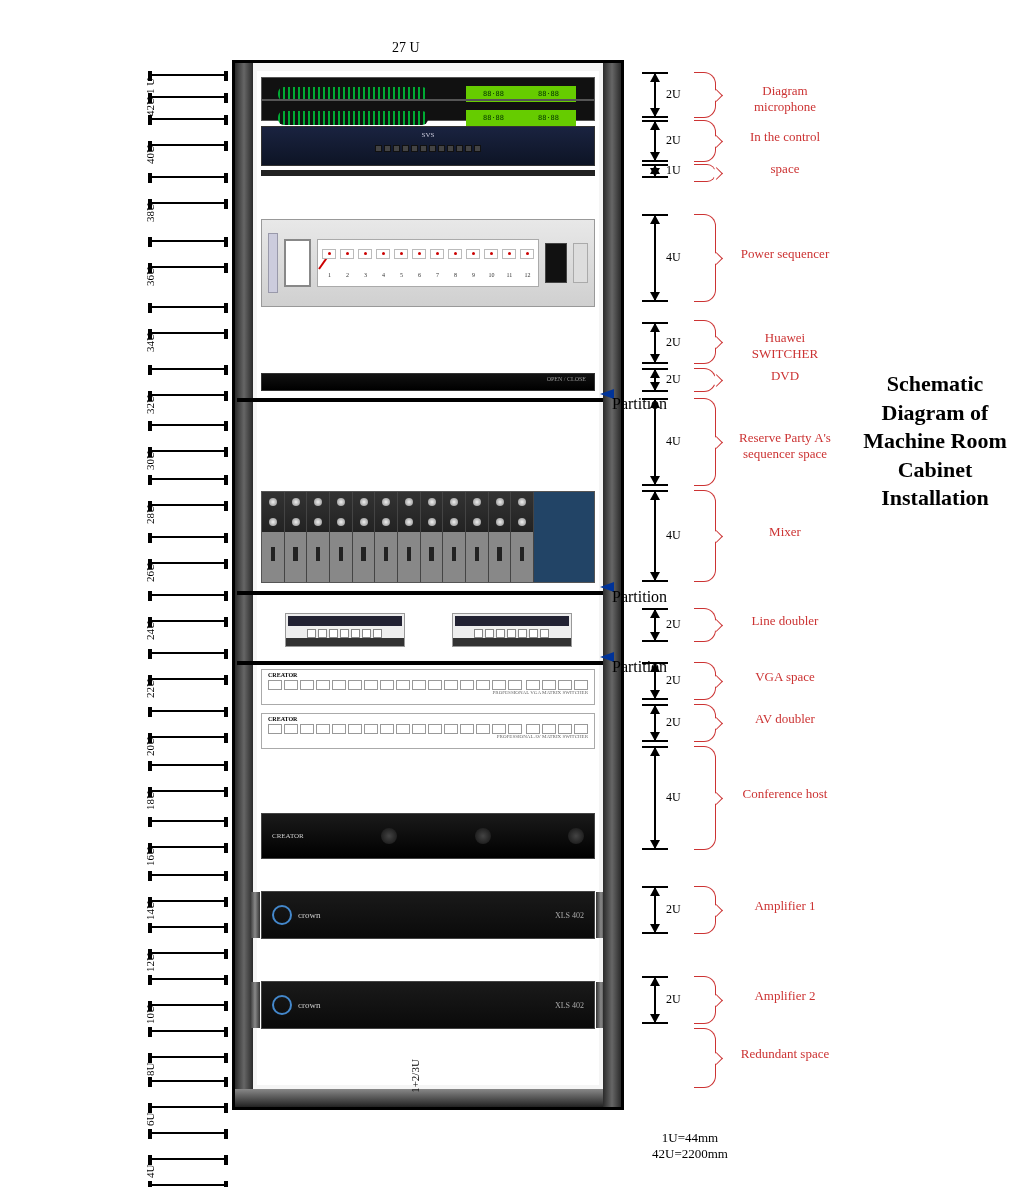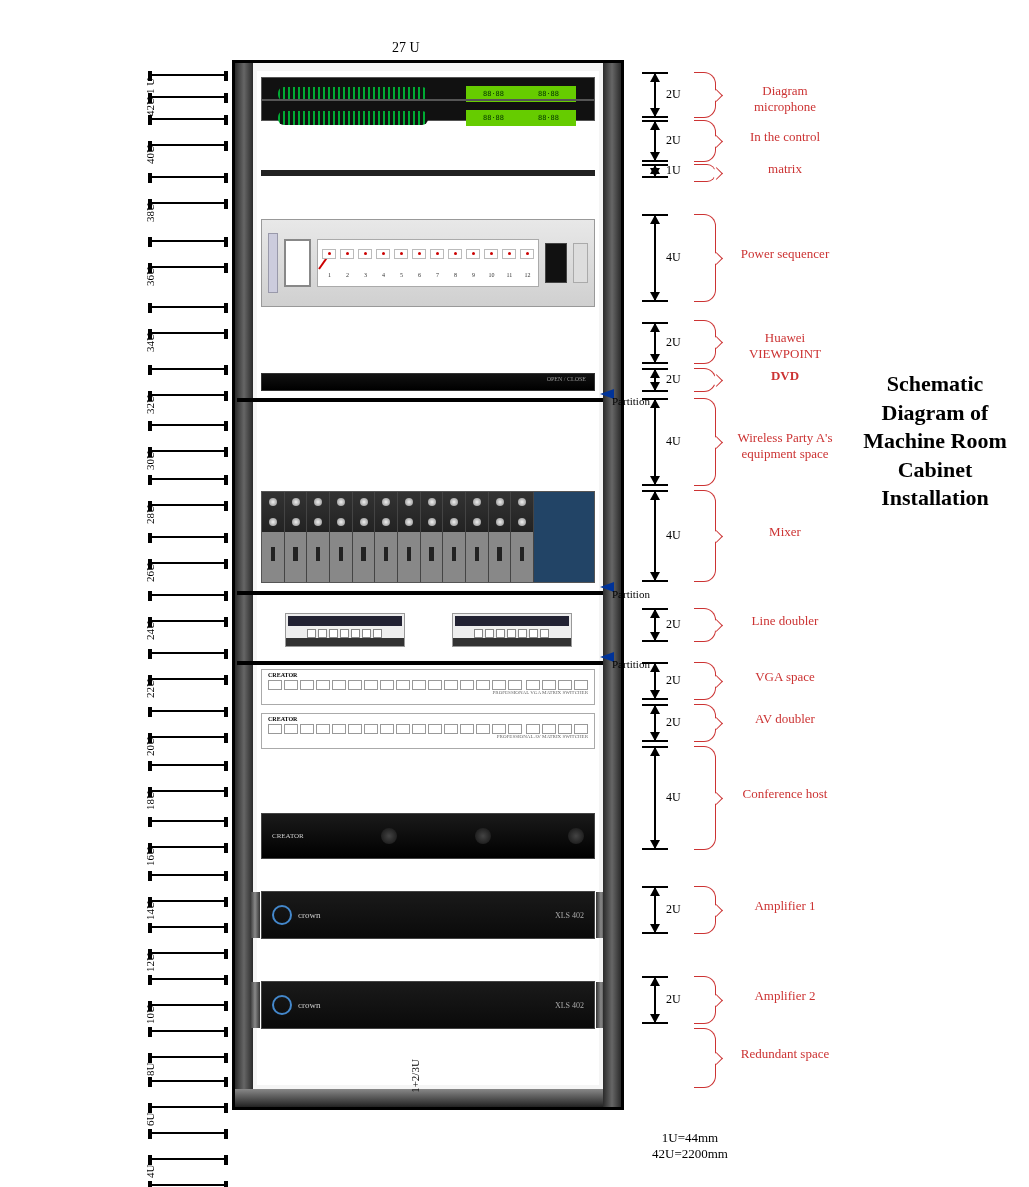--- a/index.html
+++ b/index.html
@@ -105,21 +105,21 @@
 .lt-cap { position: absolute; left: 0; width: 4px; height: 10px; background: #000; }
 
 
 .mid-dims { position: absolute; top: 62px; left: 628px; width: 64px; height: 1048px; text-align: right; }
 .md-line { position: absolute; left: 26px; width: 2px; background: #000; }
 .md-tick { position: absolute; left: 14px; width: 26px; height: 2px; background: #000; }
 .md-arrow { position: absolute; left: 22px; width: 10px; height: 10px; }
 .md-arrow.down { border-left: 5px solid transparent; border-right: 5px solid transparent; border-top: 9px solid #000; }
 .md-arrow.up { border-left: 5px solid transparent; border-right: 5px solid transparent; border-bottom: 9px solid #000; }
 .md-lbl { position: absolute; left: 38px; font-size: 12px; }
-.md-partition-lbl { position: absolute; left: -16px; font-size: 11px; }
+.md-partition-lbl { position: absolute; left: -16px; font-size: 16px; }
 .md-partition-arrow { position: absolute; width: 0; height: 0; border-top: 5px solid transparent; border-bottom: 5px solid transparent; border-right: 14px solid #039; }
 
 
 .braces { position: absolute; top: 62px; left: 694px; width: 30px; height: 1048px; }
 .brace { position: absolute; width: 22px; border: 1.5px solid #c33; border-left: none; border-radius: 0 12px 12px 0; }
 .brace::after { content: ""; position: absolute; right: -6px; top: calc(50% - 4px); width: 8px; height: 8px; border-top: 1.5px solid #c33; border-right: 1.5px solid #c33; transform: rotate(45deg); background: #fff; }
 .blabel { position: absolute; left: 730px; color: #c33; font-size: 13px; font-family: "Times New Roman", serif; text-align: center; width: 110px; }
 
 .bottom-note { position: absolute; top: 1130px; left: 630px; font-size: 13px; text-align: center; width: 120px; }
 .bottom-frac { position: absolute; left: 398px; top: 1070px; font-size: 11px; transform: rotate(-90deg); }
@@ -145,20 +145,37 @@
         <div class="wm-sep"></div>
         <div class="wm-row">
             <div class="wm-led"></div>
             <div class="wm-disp">
               <span>88·88</span>
               <span>88·88</span>
             </div>
           </div>
       </div>
 
+      <div class="slot ctrl">
+        <div class="ctrl-label"><span>SVS</span></div>
+        <div class="ctrl-ports">
+          <div class="ctrl-port"></div>
+            <div class="ctrl-port"></div>
+            <div class="ctrl-port"></div>
+            <div class="ctrl-port"></div>
+          <div class="ctrl-port"></div>
+            <div class="ctrl-port"></div>
+            <div class="ctrl-port"></div>
+            <div class="ctrl-port"></div>
+          <div class="ctrl-port"></div>
+            <div class="ctrl-port"></div>
+            <div class="ctrl-port"></div>
+            <div class="ctrl-port"></div>
+        </div>
+      </div>
 
       <div class="slot switch"></div>
 
       <div class="slot pseq">
         <div style="width:18px;height:60px;background:#ccd;border:1px solid #99a"></div>
         <div class="pseq-meter"></div>
         <div class="pseq-seq">
           <div class="pseq-row" id="pseq-cells">
               <div class="pseq-cell"></div>
               <div class="pseq-cell"></div>
@@ -693,25 +710,25 @@
     <div class="brace" style="top: 600px; height: 38px;"></div>
     <div class="brace" style="top: 642px; height: 38px;"></div>
     <div class="brace" style="top: 684px; height: 104px;"></div>
     <div class="brace" style="top: 824px; height: 48px;"></div>
     <div class="brace" style="top: 914px; height: 48px;"></div>
     <div class="brace" style="top: 966px; height: 60px;"></div>
   </div>
 <div id="blabels">
     <div class="blabel" style="top: 83px;">Diagram microphone</div>
     <div class="blabel" style="top: 129px;">In the control</div>
-    <div class="blabel" style="top: 161px;">matrix</div>
+    <div class="blabel" style="top: 161px;">space</div>
     <div class="blabel" style="top: 246px;">Power sequencer</div>
-    <div class="blabel" style="top: 330px;">Huawei VIEWPOINT</div>
-    <div class="blabel" style="top: 368px; font-weight: bold;">DVD</div>
-    <div class="blabel" style="top: 430px;">Wireless Party A's equipment space</div>
+    <div class="blabel" style="top: 330px;">Huawei SWITCHER</div>
+    <div class="blabel" style="top: 368px;">DVD</div>
+    <div class="blabel" style="top: 430px;">Reserve Party A's sequencer space</div>
     <div class="blabel" style="top: 524px;">Mixer</div>
     <div class="blabel" style="top: 613px;">Line doubler</div>
     <div class="blabel" style="top: 669px;">VGA space</div>
     <div class="blabel" style="top: 711px;">AV doubler</div>
     <div class="blabel" style="top: 786px;">Conference host</div>
     <div class="blabel" style="top: 898px;">Amplifier 1</div>
     <div class="blabel" style="top: 988px;">Amplifier 2</div>
     <div class="blabel" style="top: 1046px;">Redundant space</div>
   </div>
 

